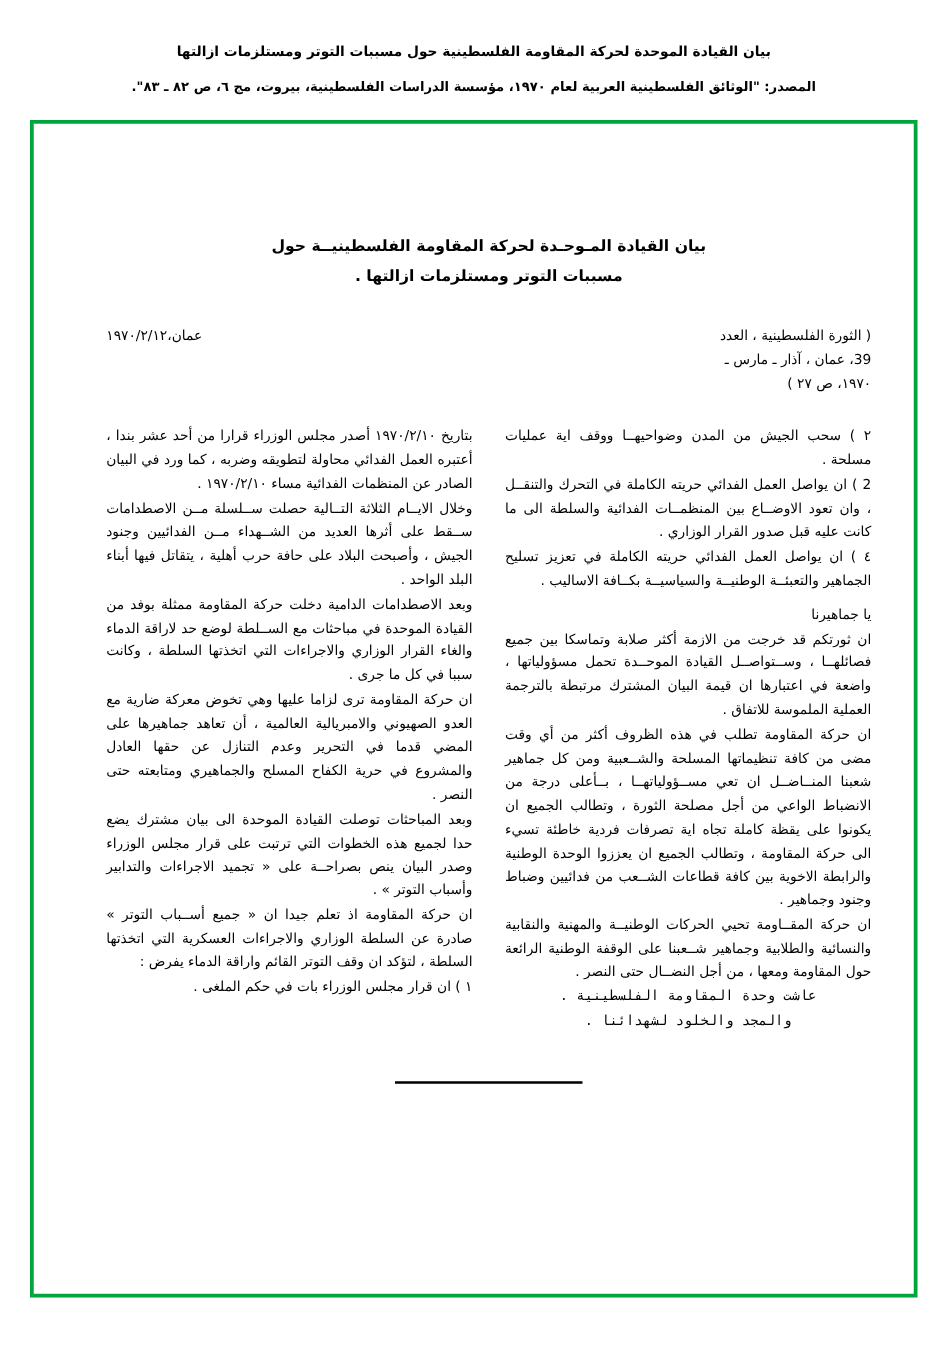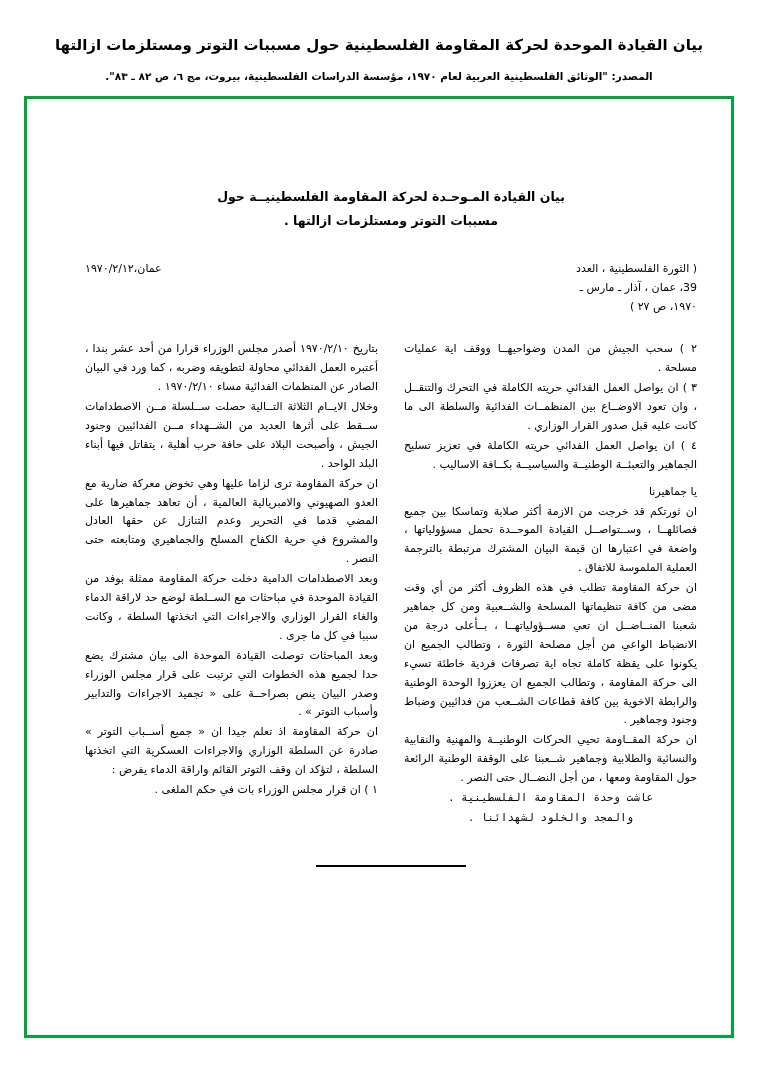--- a/index.html
+++ b/index.html
@@ -19,21 +19,21 @@
     width: 758px;
     height: 1078px;
     position: relative;
     box-sizing: border-box;
   }
   .header {
     padding-top: 34px;
     text-align: center;
   }
   .doc-title {
-    font-size: 15px;
+    font-size: 11px;
     font-weight: bold;
     line-height: 1.5;
     margin: 0 40px;
     letter-spacing: 0px;
   }
   .doc-source {
     font-size: 10.5px;
     font-weight: bold;
     margin: 12px 40px 0 40px;
     line-height: 1.4;
@@ -139,35 +139,35 @@
           <div>39، عمان ، آذار ـ مارس ـ</div>
           <div>١٩٧٠، ص ٢٧ )</div>
         </div>
         <div class="meta-right">عمان،١٩٧٠/٢/١٢</div>
       </div>
 
       <div class="columns">
 
         <div class="col">
           <p>٢ ) سحب الجيش من المدن وضواحيهــا ووقف اية عمليات مسلحة .</p>
-          <p>٣ ) ان يواصل العمل الفدائي حريته الكاملة في التحرك والتنقــل ، وان تعود الاوضــاع بين المنظمــات الفدائية والسلطة الى ما كانت عليه قبل صدور القرار الوزاري .</p>
+          <p>2 ) ان يواصل العمل الفدائي حريته الكاملة في التحرك والتنقــل ، وان تعود الاوضــاع بين المنظمــات الفدائية والسلطة الى ما كانت عليه قبل صدور القرار الوزاري .</p>
           <p>٤ ) ان يواصل العمل الفدائي حريته الكاملة في تعزيز تسليح الجماهير والتعبئــة الوطنيــة والسياسيــة بكــافة الاساليب .</p>
           <p class="sub">يا جماهيرنا</p>
           <p>ان ثورتكم قد خرجت من الازمة أكثر صلابة وتماسكا بين جميع فصائلهــا ، وســتواصــل القيادة الموحــدة تحمل مسؤولياتها ، واضعة في اعتبارها ان قيمة البيان المشترك مرتبطة بالترجمة العملية الملموسة للاتفاق .</p>
           <p>ان حركة المقاومة تطلب في هذه الظروف أكثر من أي وقت مضى من كافة تنظيماتها المسلحة والشــعبية ومن كل جماهير شعبنا المنــاضــل ان تعي مســؤولياتهــا ، بــأعلى درجة من الانضباط الواعي من أجل مصلحة الثورة ، وتطالب الجميع ان يكونوا على يقظة كاملة تجاه اية تصرفات فردية خاطئة تسيء الى حركة المقاومة ، وتطالب الجميع ان يعززوا الوحدة الوطنية والرابطة الاخوية بين كافة قطاعات الشــعب من فدائيين وضباط وجنود وجماهير .</p>
           <p>ان حركة المقــاومة تحيي الحركات الوطنيــة والمهنية والنقابية والنسائية والطلابية وجماهير شــعبنا على الوقفة الوطنية الرائعة حول المقاومة ومعها ، من أجل النضــال حتى النصر .</p>
           <p class="center">عاشت وحدة المقاومة الفلسطينية .</p>
           <p class="center">والمجد والخلود لشهدائنا .</p>
         </div>
 
         <div class="col">
           <p>بتاريخ ١٩٧٠/٢/١٠ أصدر مجلس الوزراء قرارا من أحد عشر بندا ، أعتبره العمل الفدائي محاولة لتطويقه وضربه ، كما ورد في البيان الصادر عن المنظمات الفدائية مساء ١٩٧٠/٢/١٠ .</p>
           <p>وخلال الايــام الثلاثة التــالية حصلت ســلسلة مــن الاصطدامات ســقط على أثرها العديد من الشــهداء مــن الفدائيين وجنود الجيش ، وأصبحت البلاد على حافة حرب أهلية ، يتقاتل فيها أبناء البلد الواحد .</p>
+          <p>وبعد الاصطدامات الدامية دخلت حركة المقاومة ممثلة بوفد من القيادة الموحدة في مباحثات مع الســلطة لوضع حد لاراقة الدماء والغاء القرار الوزاري والاجراءات التي اتخذتها السلطة ، وكانت سببا في كل ما جرى .</p>
           <p>ان حركة المقاومة ترى لزاما عليها وهي تخوض معركة ضارية مع العدو الصهيوني والامبريالية العالمية ، أن تعاهد جماهيرها على المضي قدما في التحرير وعدم التنازل عن حقها العادل والمشروع في حرية الكفاح المسلح والجماهيري ومتابعته حتى النصر .</p>
-          <p>وبعد الاصطدامات الدامية دخلت حركة المقاومة ممثلة بوفد من القيادة الموحدة في مباحثات مع الســلطة لوضع حد لاراقة الدماء والغاء القرار الوزاري والاجراءات التي اتخذتها السلطة ، وكانت سببا في كل ما جرى .</p>
           <p>وبعد المباحثات توصلت القيادة الموحدة الى بيان مشترك يضع حدا لجميع هذه الخطوات التي ترتبت على قرار مجلس الوزراء وصدر البيان ينص بصراحــة على « تجميد الاجراءات والتدابير وأسباب التوتر » .</p>
           <p>ان حركة المقاومة اذ تعلم جيدا ان « جميع أســباب التوتر » صادرة عن السلطة الوزاري والاجراءات العسكرية التي اتخذتها السلطة ، لتؤكد ان وقف التوتر القائم واراقة الدماء يفرض :</p>
           <p>١ ) ان قرار مجلس الوزراء بات في حكم الملغى .</p>
         </div>
 
       </div>
 
       <div class="rule"></div>
 
     </div>

